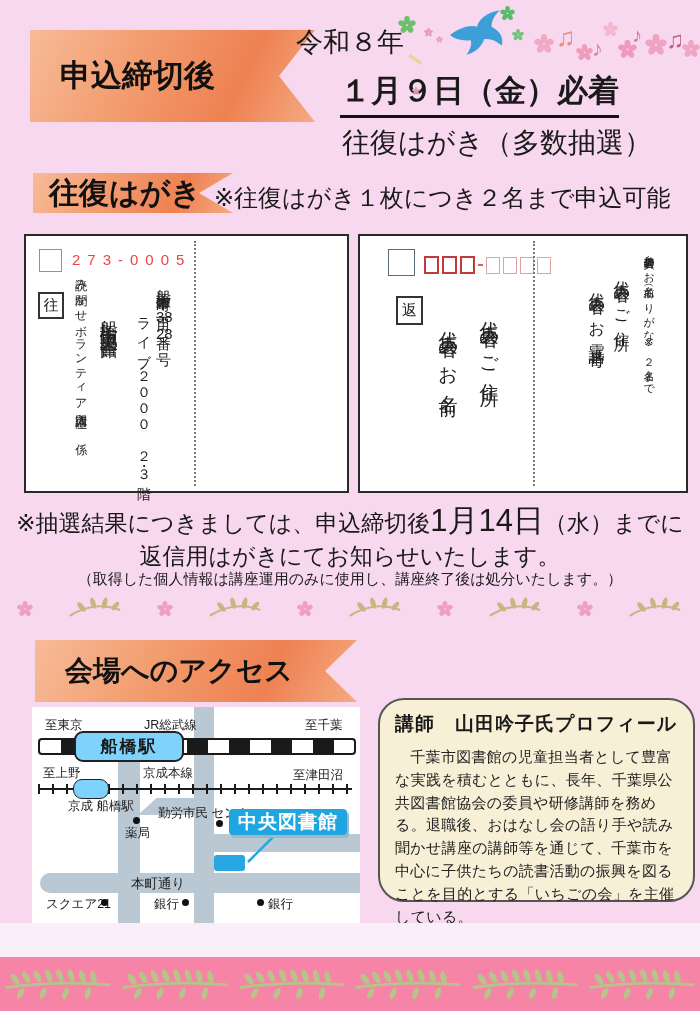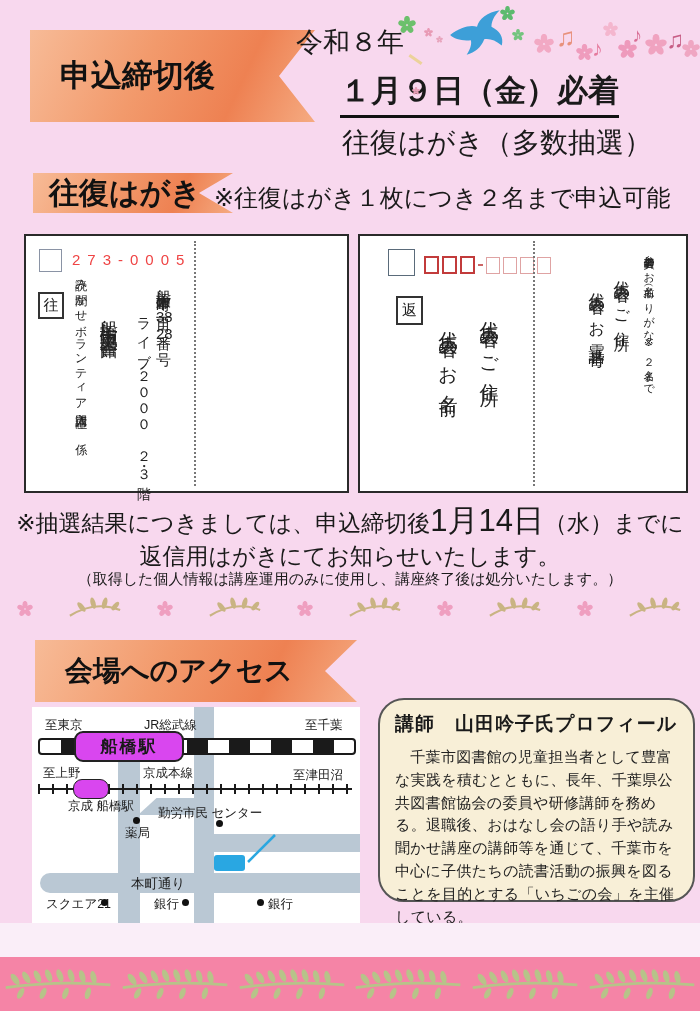--- a/index.html
+++ b/index.html
@@ -62,21 +62,21 @@
   
   .map{left:32px;top:707px;width:328px;height:218px;background:#fff;text-decoration:underline;}
   .map .lbl{position:absolute;font-size:12.5px;color:#1a1a1a;white-space:nowrap;}
   .pre{white-space:pre-line;}
   .road{position:absolute;background:#bac8d4;}
   .jrtrack{position:absolute;left:6px;top:31px;width:314px;height:13px;border:2px solid #1a1a1a;border-radius:4px;
     background:repeating-linear-gradient(90deg,#fff 0 21px,#1a1a1a 21px 42px);z-index:2;}
   .keiseitrack{position:absolute;left:6px;top:77px;width:314px;height:10px;z-index:2;
     background:linear-gradient(#1a1a1a,#1a1a1a) 0 50%/100% 2px no-repeat,
                repeating-linear-gradient(90deg,#1a1a1a 0 2px,transparent 2px 14px);}
-  .stnbox{position:absolute;background:#d946ef;border:2px solid #222;border-radius:9px;display:flex;align-items:center;justify-content:center;z-index:3;}
+  .stnbox{position:absolute;background:#7dd3fc;border:2px solid #222;border-radius:9px;display:flex;align-items:center;justify-content:center;z-index:3;}
   .jrstn{left:42px;top:24px;width:106px;height:27px;font-size:17px;font-weight:600;letter-spacing:2px;}
   .ksstn{left:41px;top:72px;width:34px;height:18px;border-width:1.5px;}
   .libbox{position:absolute;left:197px;top:102px;width:118px;height:26px;background:#1fa6e0;color:#fff;
     font-size:19px;font-weight:bold;letter-spacing:1px;display:flex;align-items:center;justify-content:center;
     border-radius:4px;box-shadow:2px 3px 0 #9fb6c6;z-index:4;}
   .building{position:absolute;left:182px;top:148px;width:31px;height:16px;background:#29a7e2;border-radius:3px;z-index:3;}
   .dot{position:absolute;width:7px;height:7px;border-radius:50%;background:#111;z-index:3;}
   .caption{left:8px;top:927px;font-size:16px;color:#2a2a2a;}
   
   .profile{left:378px;top:698px;width:317px;height:204px;background:#f8efd7;border:2px solid #555;
@@ -290,20 +290,21 @@
     <div class="lbl pre" style="left:36px;top:92px;width:46px;text-align:center;line-height:1.15">京成
 船橋駅</div>
 
     <div class="dot" style="left:101px;top:110px"></div>
     <div class="lbl" style="left:93px;top:118px">薬局</div>
 
     <div class="lbl pre" style="left:126px;top:99px;width:56px;text-align:center;line-height:1.15">勤労市民
 センター</div>
     <div class="dot" style="left:184px;top:113px"></div>
 
+    <div class="libbox">中央図書館</div>
     <div class="building"></div>
     <svg class="abs" style="left:0;top:0;z-index:3" width="328" height="218">
       <line x1="216" y1="155" x2="243" y2="128" stroke="#2aa7e0" stroke-width="2.5"></line>
     </svg>
 
     <div class="lbl" style="left:99px;top:168px;font-size:13.5px">本町通り</div>
 
     <div class="lbl" style="left:14px;top:189px">スクエア21</div>
     <div class="dot" style="left:69px;top:192px"></div>
     <div class="lbl" style="left:122px;top:189px">銀行</div>

